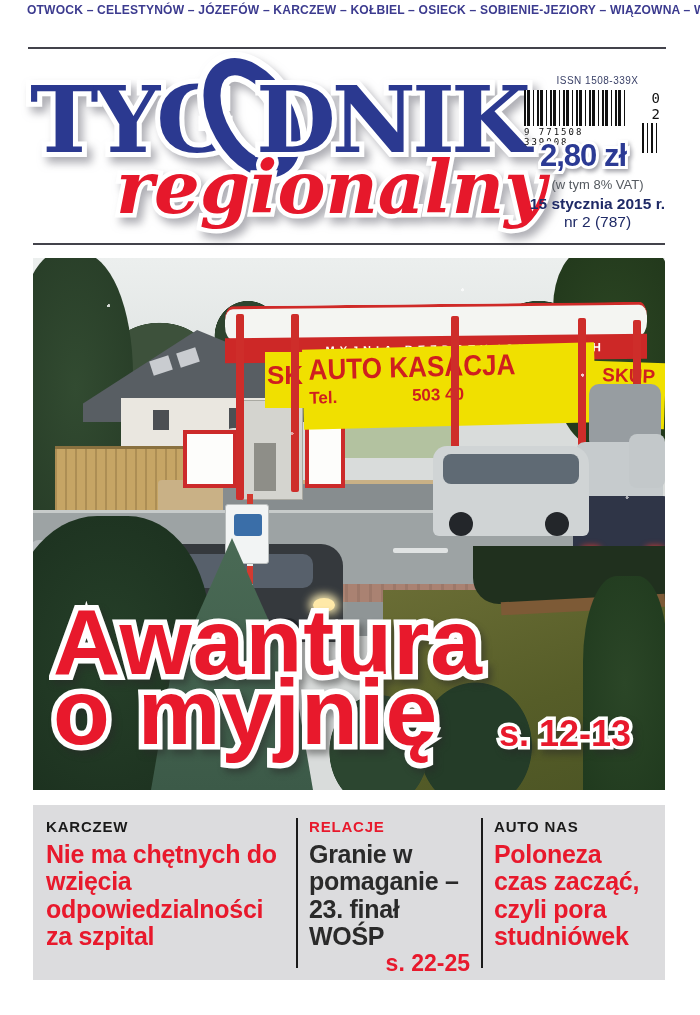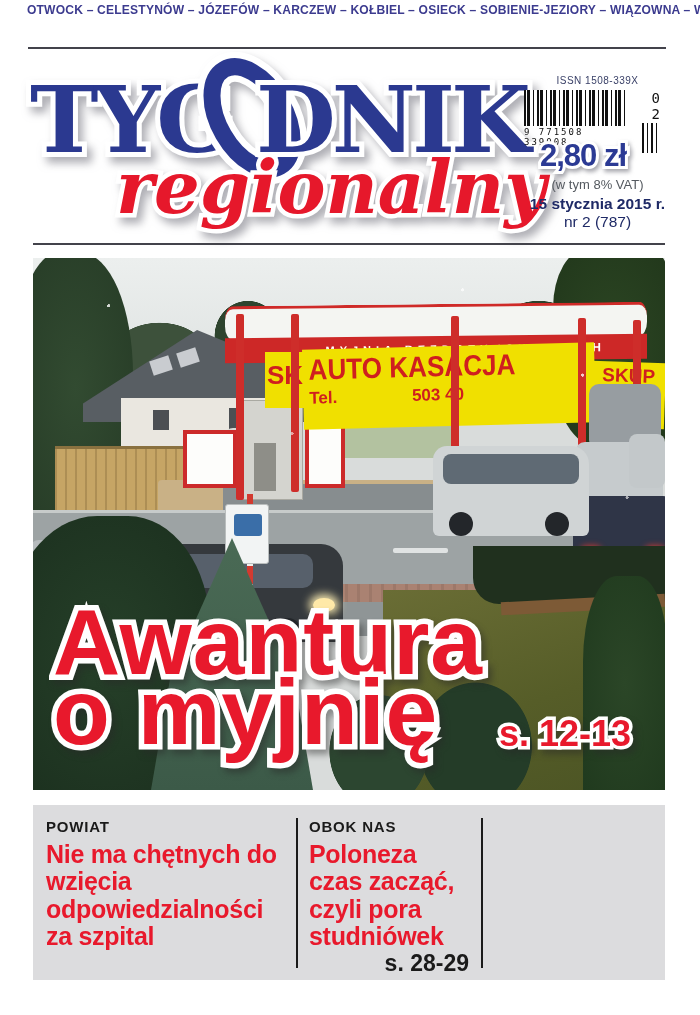--- a/index.html
+++ b/index.html
@@ -332,25 +332,29 @@
       <span class="stroke">s. 12-13</span>
       <span class="fill">s. 12-13</span>
     </span>
   </div>
 
   <div class="panel">
     <div class="divider div1"></div>
     <div class="divider div2"></div>
 
     <div class="teaser t1">
-      <div class="kicker k-black">POWIAT</div>
+      <div class="kicker k-black">KARCZEW</div>
       <div class="t-title tt-red">Nie ma chętnych do wzięcia odpowiedzialności za szpital</div>
     </div>
 
+    <div class="teaser t2">
+      <div class="kicker k-red">RELACJE</div>
+      <div class="t-title tt-black">Granie w pomaganie – 23. finał WOŚP</div>
+      <div class="t-pages p-red">s. 22-25</div>
+    </div>
 
     <div class="teaser t3">
-      <div class="kicker k-black">OBOK NAS</div>
+      <div class="kicker k-black">AUTO NAS</div>
       <div class="t-title tt-red">Poloneza czas zacząć, czyli pora studniówek</div>
-      <div class="t-pages p-black">s. 28-29</div>
     </div>
   </div>
 
 </div>
 
 </body></html>

